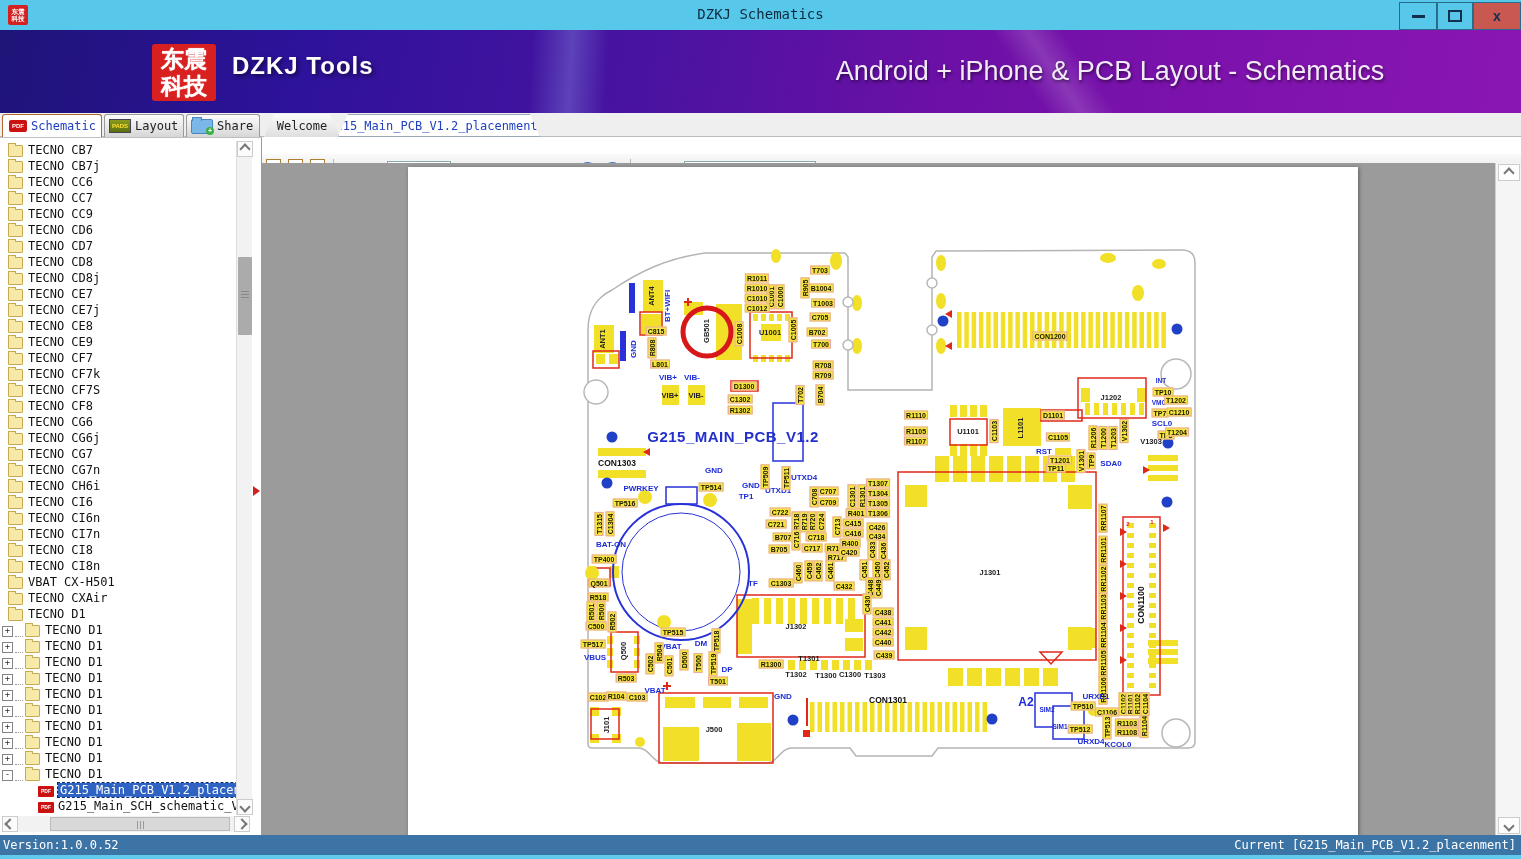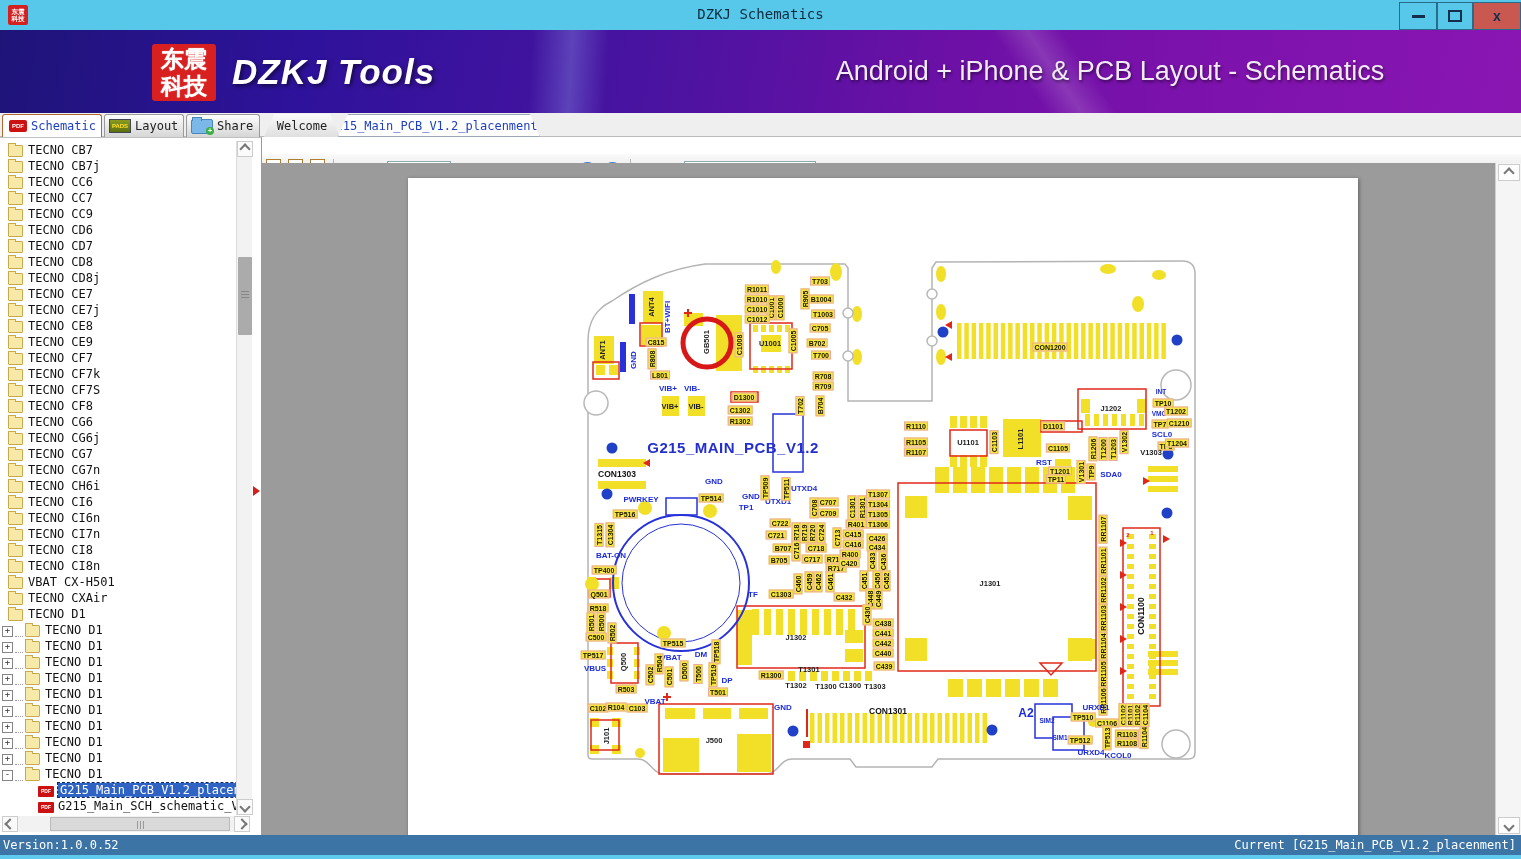--- a/index.html
+++ b/index.html
@@ -21,22 +21,22 @@
   .banner{position:absolute;left:0;top:30px;width:1521px;height:83px;overflow:hidden;
     background:linear-grad\ient;
     background:linear-gradient(100deg,#1E1478 0%,#2E129B 20%,#4813A0 42%,#6C10A6 62%,#7D12AC 80%,#8A16B2 100%);}
   .streak1{position:absolute;left:430px;top:-10px;width:300px;height:120px;
     background:linear-gradient(75deg,transparent 35%,rgba(160,190,255,.28) 47%,transparent 58%);transform:skewX(-18deg);}
   .streak2{position:absolute;left:930px;top:-10px;width:260px;height:120px;
     background:linear-gradient(75deg,transparent 38%,rgba(255,255,255,.16) 50%,transparent 62%);transform:skewX(22deg);}
   .blogo{position:absolute;left:152px;top:14px;width:64px;height:57px;background:#D82020;border-radius:3px;
          color:#fff;font-weight:bold;font-size:23px;line-height:27px;text-align:center;padding-top:2px;box-sizing:border-box;
          text-shadow:0 0 1px #fff;}
-  .brand{position:absolute;left:232px;top:22px;color:#fff;font-size:35px;font-weight:bold;letter-spacing:1px;
-         text-shadow:2px 2px 4px rgba(0,0,0,.55);font-style:italic;}
+  .brand{position:absolute;left:232px;top:22px;color:#fff;font-size:24px;font-weight:bold;letter-spacing:1px;
+         text-shadow:2px 2px 4px rgba(0,0,0,.55);}
   .tagline{position:absolute;left:790px;top:26px;width:640px;text-align:center;color:#F2EAF6;font-size:27px;
            text-shadow:1px 2px 3px rgba(0,0,0,.5);}
   
   .tabrow{position:absolute;left:0;top:113px;width:1521px;height:24px;background:#EFEFEF;border-bottom:1px solid #bbb;box-sizing:border-box;}
   .ttab{position:absolute;top:1px;height:23px;display:flex;align-items:center;box-sizing:border-box;cursor:pointer;
         font-family:"DejaVu Sans Mono",monospace;font-size:12px;color:#222;}
   .ttab .lbl{margin-left:4px;}
   .tab-schem{left:2px;width:100px;background:#fff;border:1px solid #B06830;border-bottom:none;border-radius:3px 3px 0 0;color:#2040C0;padding-left:6px;}
   .tab-layout{left:104px;width:80px;background:linear-gradient(#FDFDFD,#D6D6D6);border:1px solid #9a9a9a;border-bottom:none;border-radius:3px 3px 0 0;padding-left:4px;}
   .tab-share{left:186px;width:74px;background:linear-gradient(#FDFDFD,#D6D6D6);border:1px solid #9a9a9a;border-bottom:none;border-radius:3px 3px 0 0;padding-left:4px;}
@@ -104,21 +104,21 @@
           font:bold 12px/12px "Liberation Sans",sans-serif;text-align:center;margin:0 4px;cursor:pointer;flex:none;box-sizing:border-box;}
   .findinput{width:132px;height:18px;border:1px solid #8aa;background:#fff;margin-left:4px;font-family:"DejaVu Sans Mono",monospace;font-size:12px;padding:0 3px;box-sizing:border-box;}
   .fnav{width:17px;height:15px;background:#777;border-radius:2px;margin-left:8px;position:relative;cursor:default;flex:none;}
   .fnav::after{content:"";position:absolute;top:4px;width:0;height:0;border-top:4px solid transparent;border-bottom:4px solid transparent;}
   .fnav.prev::after{left:5px;border-right:6px solid #eee;}
   .fnav.next::after{left:6px;border-left:6px solid #eee;}
   .fontico{margin-left:10px;color:#5533CC;font:bold 14px "Liberation Sans",sans-serif;cursor:pointer;}
   .fontico sup{color:#D02020;font-size:8px;}
   
   .viewer{position:absolute;left:262px;top:163px;width:1233px;height:672px;background:#9B9B9B;overflow:hidden;}
-  .page{position:absolute;left:146px;top:4px;width:950px;height:668px;background:#fff;box-shadow:1px 1px 4px rgba(0,0,0,.4);margin-top:11px;}
+  .page{position:absolute;left:146px;top:4px;width:950px;height:668px;background:#fff;box-shadow:1px 1px 4px rgba(0,0,0,.4);}
   .page svg{position:absolute;left:0;top:0;}
   #pcb-labels{position:absolute;left:0;top:0;width:950px;height:668px;}
   .pl{position:absolute;white-space:nowrap;line-height:1;transform:translate(-50%,-50%);
       font-family:"Liberation Sans",sans-serif;font-weight:bold;}
   .pl.v{transform:translate(-50%,-50%) rotate(-90deg);}
   .pl.y{font-size:7px;color:#1a1400;background:#F5E73C;border:1px solid #EBA7A7;padding:0 1px;}
   .pl.k{font-size:7.5px;color:#222;}
   .pl.kb{font-size:8.5px;color:#111;}
   .pl.b{font-size:8px;color:#1C2BD8;}
   .pl.bs{font-size:6.5px;color:#1C2BD8;}

